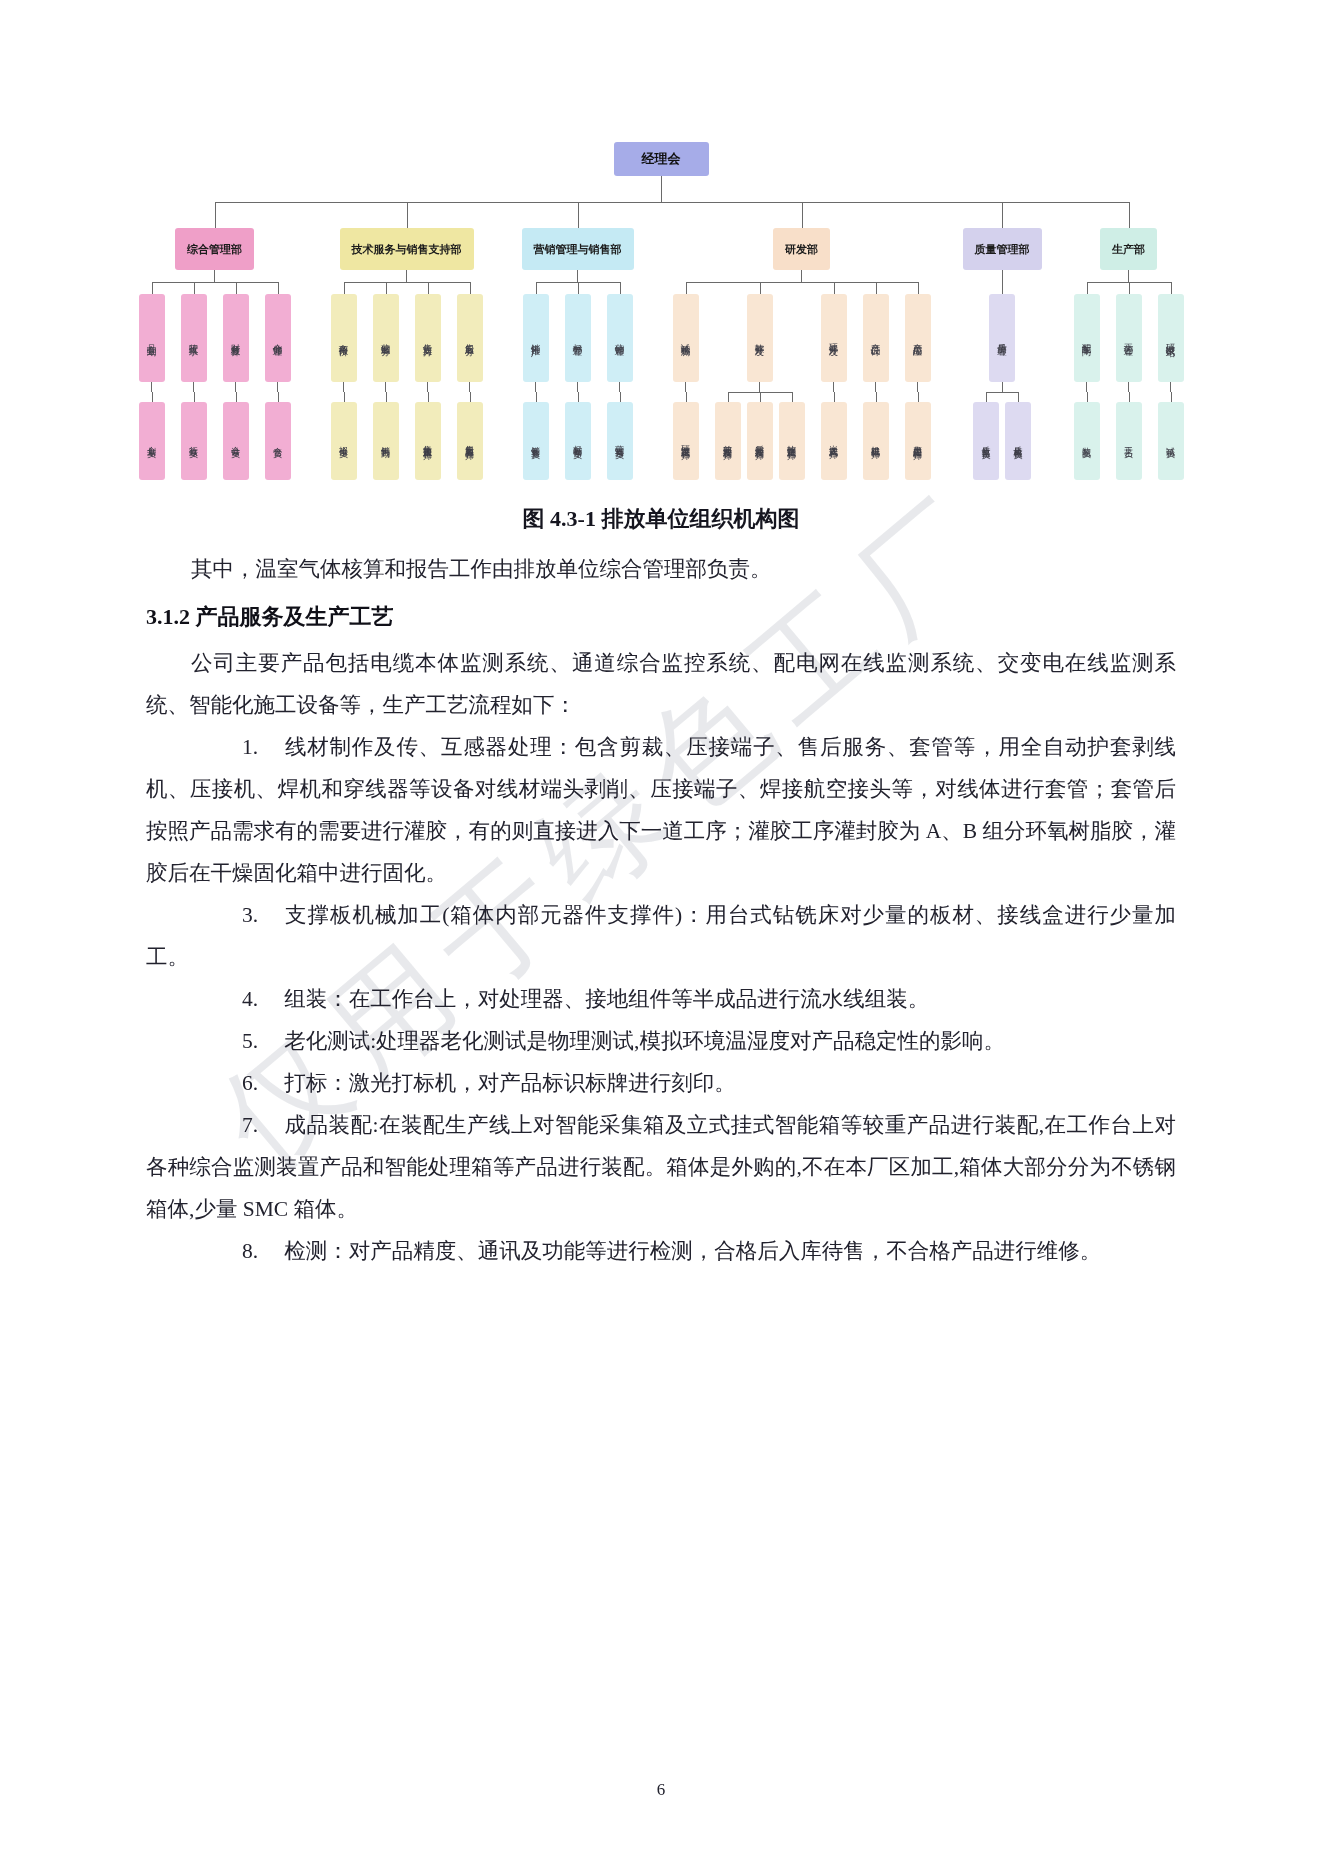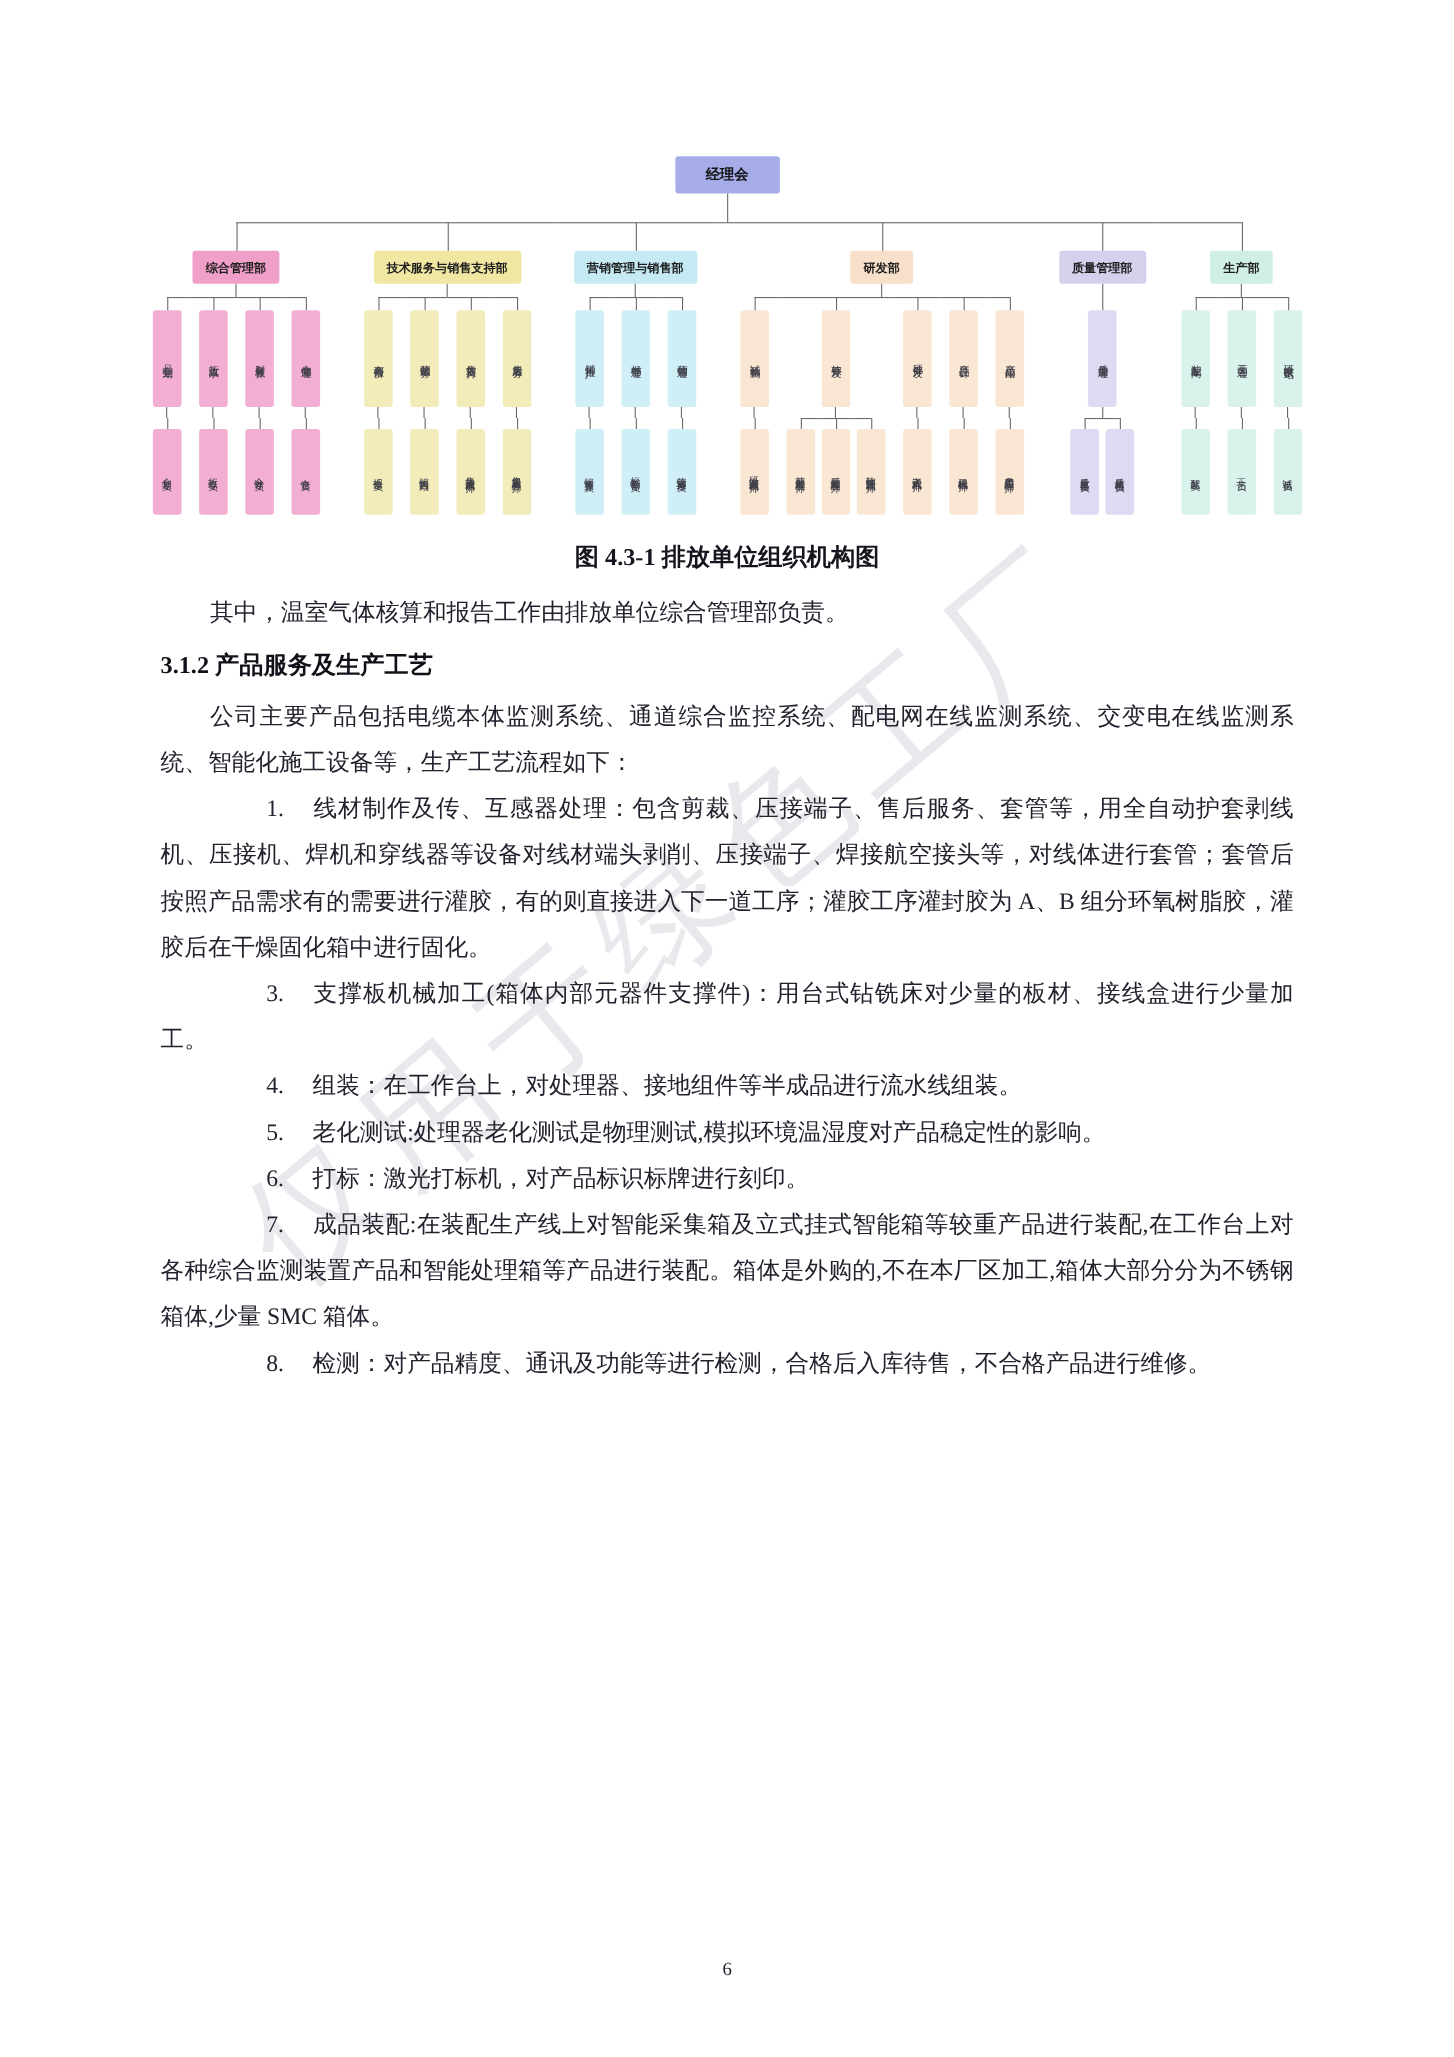--- a/index.html
+++ b/index.html
@@ -17,21 +17,21 @@
     font-size:120px; letter-spacing:18px; color:#9aa0ac; opacity:0.22;
     font-family:"Liberation Sans","DejaVu Sans",sans-serif;
     white-space:nowrap; pointer-events:none; z-index:1;
   }
   
   .chart-area { position:relative; z-index:2; padding-top:142px; display:flex; flex-direction:column; align-items:center; }
   .chart { display:flex; flex-direction:column; align-items:center;
            font-family:"Liberation Sans","DejaVu Sans",sans-serif; }
   .box { box-sizing:border-box; border-radius:3px; display:flex; align-items:center; justify-content:center; }
   .root-box { height:34px; padding:0 28px; font-size:13px; font-weight:bold; color:#111; }
-  .dept-header { height:30px; padding:0 12px; font-size:11px; font-weight:bold; color:#1c1c1c; white-space:nowrap; }
+  .dept-header { height:42px; padding:0 12px; font-size:11px; font-weight:bold; color:#1c1c1c; white-space:nowrap; }
   .tall {
     width:26px; min-height:88px; padding:5px 0;
     writing-mode:vertical-rl; text-orientation:upright;
     font-size:9.5px; letter-spacing:1px; color:#3c3c46; line-height:26px;
   }
   .short { min-height:78px; font-size:9px; }
   .vline { width:1px; background:#6a6a6a; }
   .v26 { height:26px; } .v12 { height:12px; } .v10 { height:10px; }
   .depts { display:flex; align-items:flex-start; }
   .dept { position:relative; display:flex; flex-direction:column; align-items:center; padding:26px 12px 0; }

